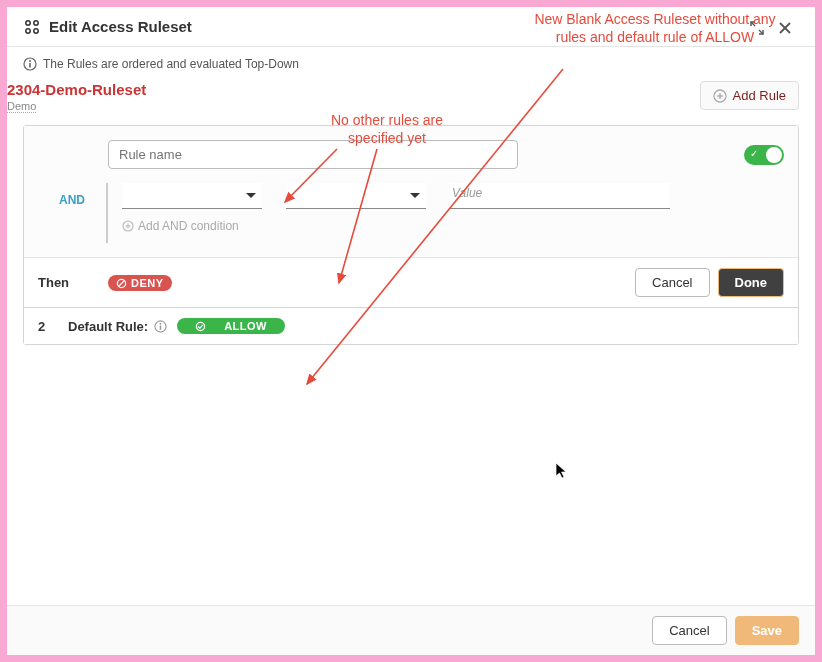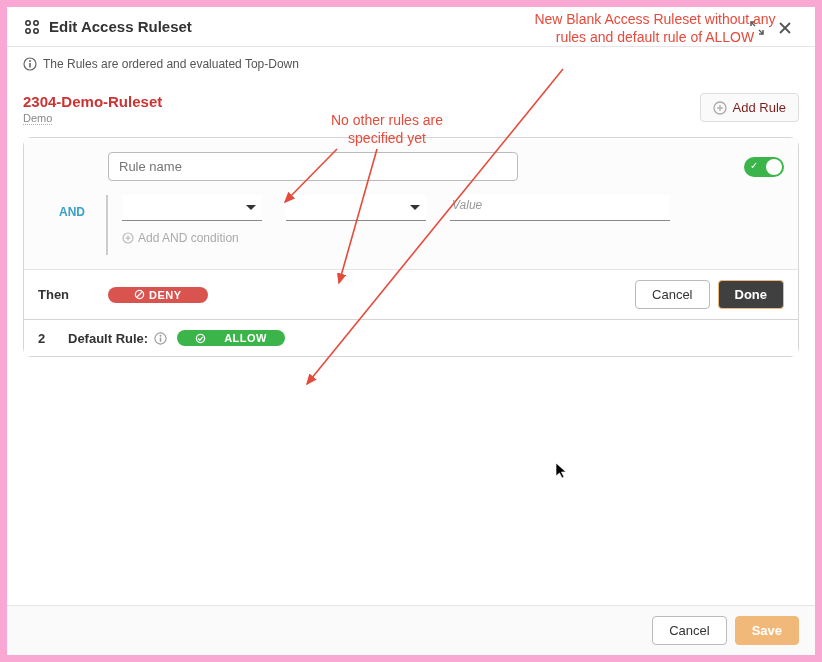--- a/index.html
+++ b/index.html
@@ -41,43 +41,42 @@
     padding: 10px 16px 6px 16px;
     font-size: 12px;
     color: #555;
   }
   .info-strip svg { margin-right: 6px; }
 
   
   .name-row {
     display: flex;
     align-items: flex-start;
-    padding: 4px 16px 12px 16px;
-    margin-top: 12px;
+    padding: 4px 16px 12px 0;
   }
   .name-row .names { flex: 1; }
   .ruleset-name { font-weight: 700; font-size: 15px; color: #c33; }
   .ruleset-desc { font-size: 11px; color: #888; border-bottom: 1px dotted #aaa; display: inline-block; margin-top: 2px; }
   .add-rule-btn {
     border: 1px solid #ddd;
     border-radius: 4px;
     background: #fafafa;
     color: #7f1d1d;
     padding: 6px 12px;
     display: inline-flex;
     align-items: center;
     font-size: 13px;
   }
   .add-rule-btn svg { margin-right: 6px; }
 
   
   .rules-area {
     margin: 0 16px;
     border: 1px solid #d5d5d5;
-    border-radius: 9px;
+    border-radius: 3px;
     background: #fff;
   }
 
   .rule-edit {
     padding: 14px;
     background: #fcfcfc;
   }
   .rule-row1 {
     display: flex;
     align-items: center;
@@ -178,26 +177,26 @@
     display: flex;
     align-items: center;
     padding: 10px 14px;
     background: #fff;
     border-top: 1px solid #e5e5e5;
   }
   .then-row .label { width: 70px; font-weight: 600; font-size: 13px; }
   .deny-pill {
     background: #d9534f;
     color: #fff;
-    padding: 2px 26px;
+    padding: 2px 8px;
     border-radius: 12px;
     font-size: 11px;
     font-weight: 700;
     display: inline-flex;
-    align-items: flex-start;
+    align-items: flex-end;
     letter-spacing: 0.5px;
   }
   .deny-pill svg { margin-right: 4px; }
   .then-row .flex1 { flex: 1; }
   .btn {
     border: 1px solid #bbb;
     border-radius: 4px;
     padding: 6px 16px;
     font-size: 13px;
     cursor: pointer;

